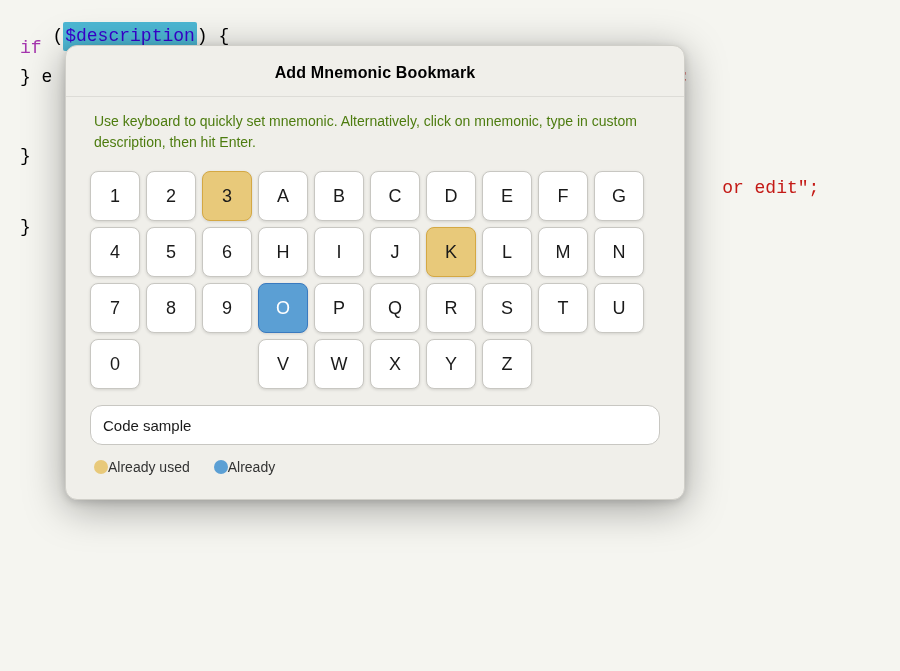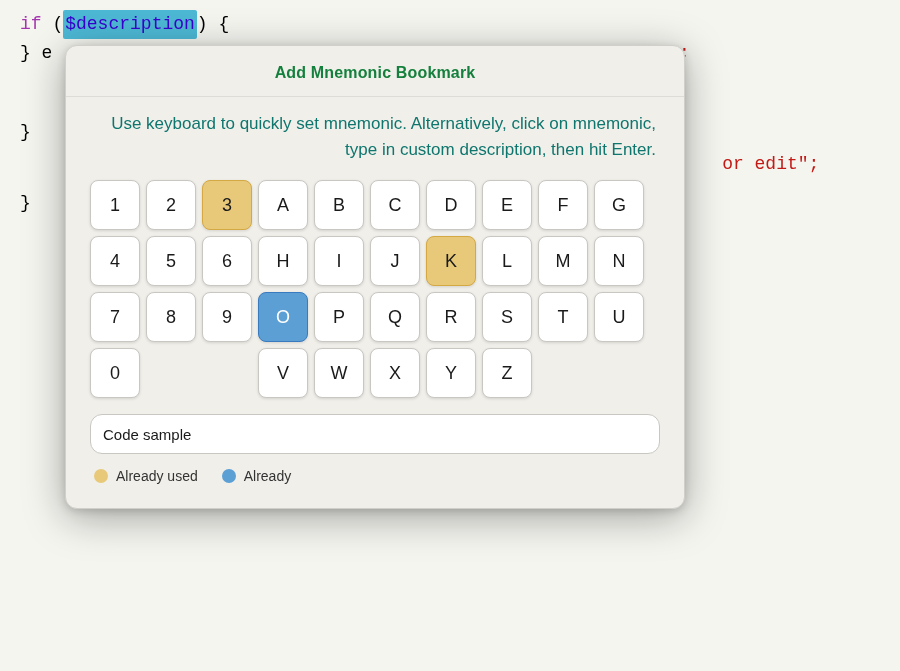--- a/index.html
+++ b/index.html
@@ -23,21 +23,21 @@
       font-family: 'Menlo', 'Courier New', monospace;
       font-size: 18px;
       line-height: 1.6;
     }
 
     .code-line {
       display: flex;
       align-items: center;
     }
 
-    .code-keyword { color: #a535ae; font-weight: 500; }
+    .code-keyword { color: #a535ae; font-weight: 500; margin-top: 24px; }
     .code-highlight-var {
       background: #4db8d4;
       color: #3900cf;
       padding: 0 2px;
       border-radius: 2px;
     }
     .code-brace { color: #000; }
     .code-string { color: #c41a16; }
     .code-plain { color: #000; }
 
@@ -51,32 +51,31 @@
       border-radius: 12px;
       box-shadow: 0 8px 40px rgba(0,0,0,0.35), 0 2px 8px rgba(0,0,0,0.15);
       padding: 0 0 24px 0;
       border: 1px solid #d0cfc9;
     }
 
     .dialog-title {
       text-align: center;
       font-size: 16px;
       font-weight: 600;
-      color: #15803d;
+      color: #000000;
       padding: 18px 24px 14px;
       border-bottom: 1px solid #dddcd7;
       letter-spacing: 0.01em;
     }
 
     .dialog-description {
-      font-size: 17px;
-      color: #0f766e;
+      font-size: 14px;
+      color: #4d7c0f;
       line-height: 1.5;
       padding: 14px 28px 10px;
-      text-align: right;
     }
 
     
     .keyboard-grid {
       padding: 8px 24px 4px;
       display: flex;
       flex-direction: column;
       gap: 6px;
     }
 
@@ -137,21 +136,20 @@
     .legend {
       display: flex;
       align-items: center;
       gap: 24px;
       padding: 14px 28px 0;
     }
 
     .legend-item {
       display: flex;
       align-items: center;
-      gap: 8px;
       font-size: 14px;
       color: #333;
     }
 
     .legend-dot {
       width: 14px;
       height: 14px;
       border-radius: 50%;
       flex-shrink: 0;
     }

